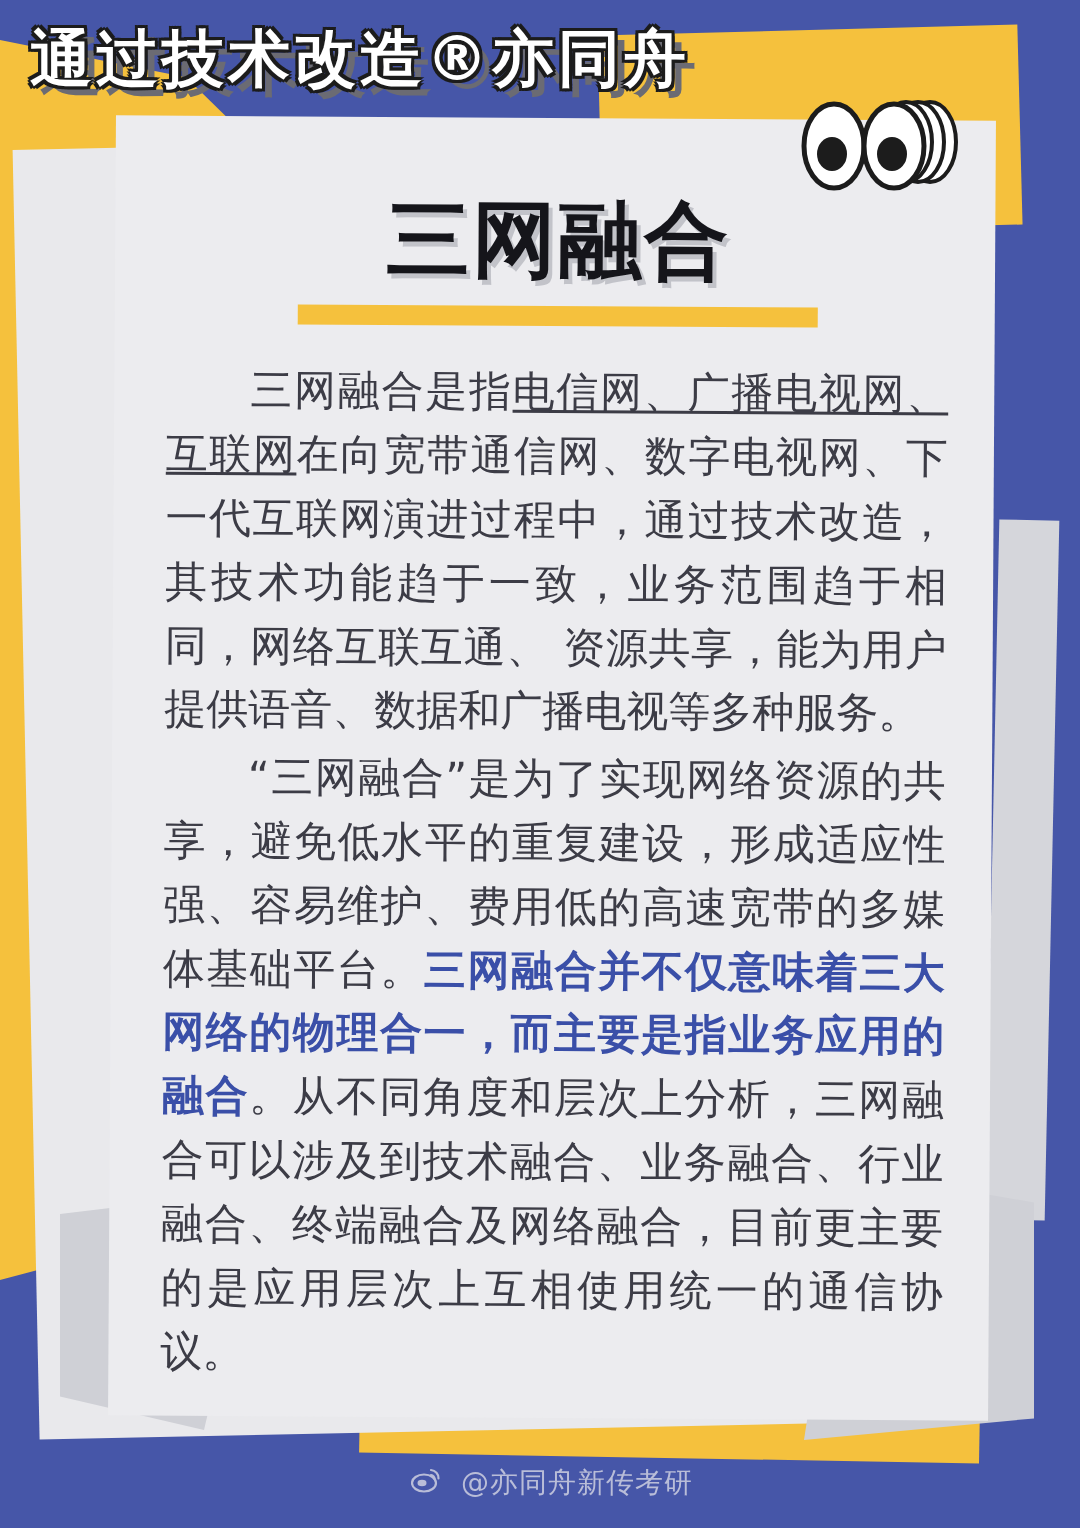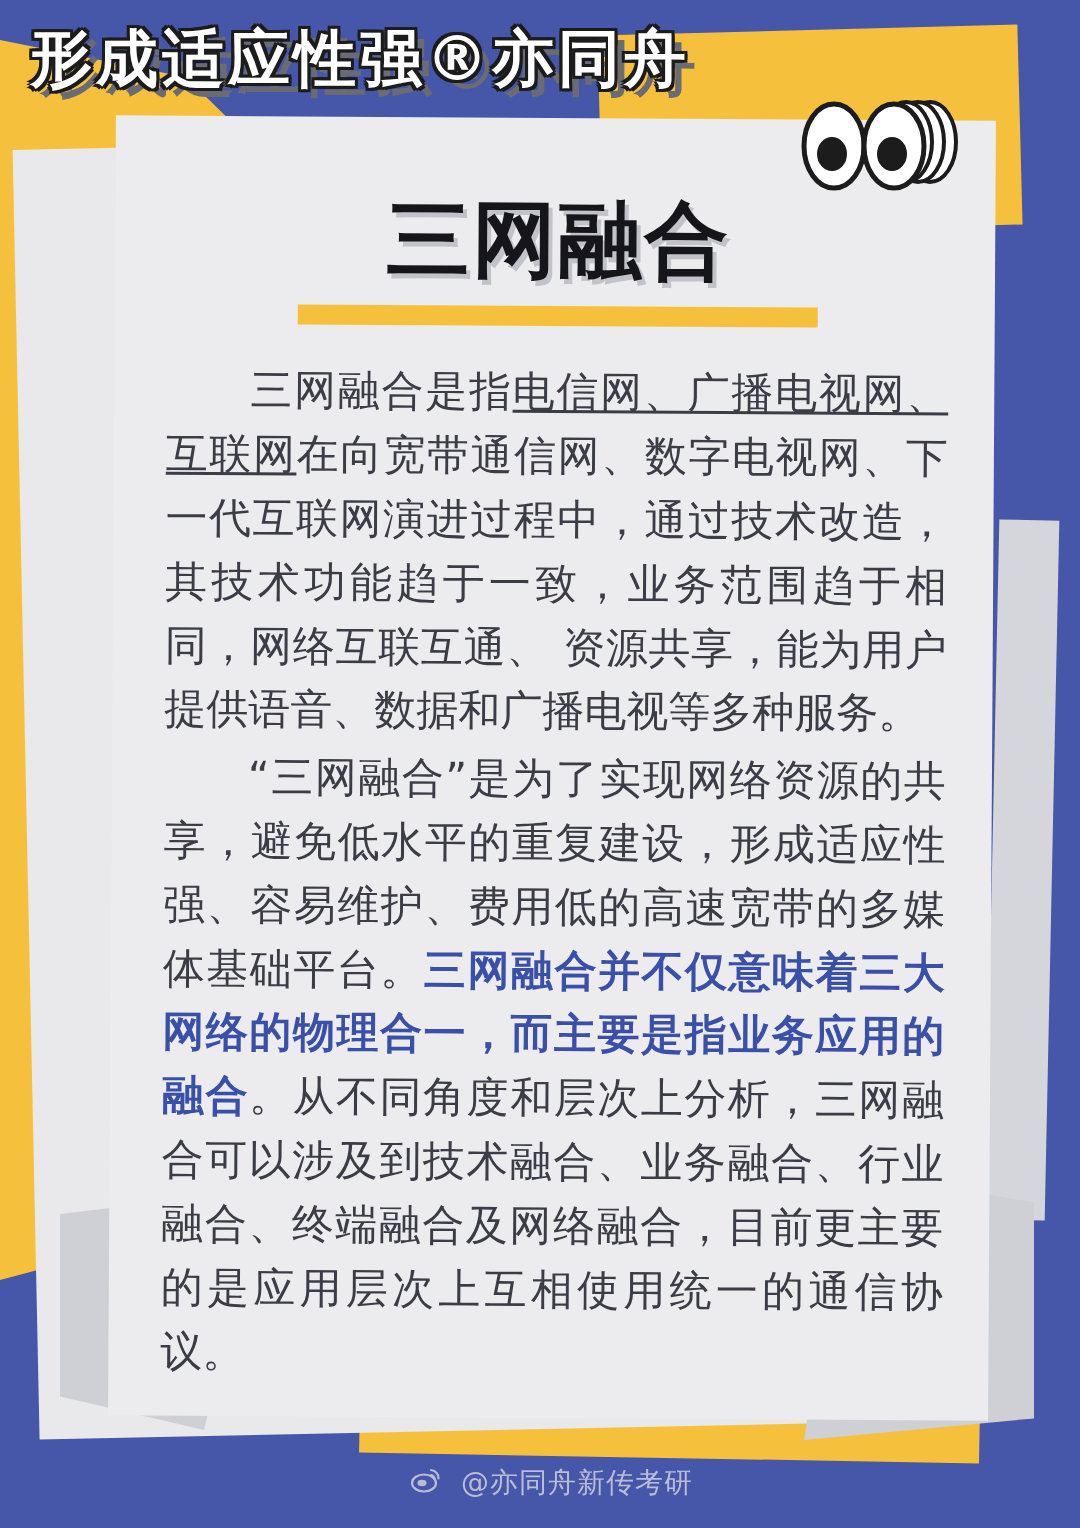--- a/index.html
+++ b/index.html
@@ -225,21 +225,21 @@
         <span>三网融合是指</span><span class="underline-term">电信网、广播电视网、互联网</span><span>在向宽带通信网、数字电视网、下一代互联网演进过程中，通过技术改造，其技术功能趋于一致，业务范围趋于相同，网络互联互通、 资源共享，能为用户提供语音、数据和广播电视等多种服务。</span>
       </p>
       <p class="para">
         <span>“三网融合”是为了实现网络资源的共享，避免低水平的重复建设，形成适应性强、容易维护、费用低的高速宽带的多媒体基础平台。</span><span class="accent">三网融合并不仅意味着三大网络的物理合一，而主要是指业务应用的融合</span><span>。从不同角度和层次上分析，三网融合可以涉及到技术融合、业务融合、行业融合、终端融合及网络融合，目前更主要的是应用层次上互相使用统一的通信协议。</span>
       </p>
     </div>
   </div>
 </div>
 
 <div class="banner">
-  <div class="banner-title">形成适应性强®亦同舟</div>
+  <div class="banner-title">通过技术改造®亦同舟</div>
 </div>
 
 <div class="eyes">
   <svg width="170" height="100" viewBox="0 0 170 100" xmlns="http://www.w3.org/2000/svg">
     <ellipse cx="132" cy="46" rx="26" ry="40" fill="#ffffff" stroke="#1c1c1c" stroke-width="4"></ellipse>
     <ellipse cx="120" cy="46" rx="26" ry="40" fill="#ffffff" stroke="#1c1c1c" stroke-width="4"></ellipse>
     <ellipse cx="108" cy="46" rx="26" ry="40" fill="#ffffff" stroke="#1c1c1c" stroke-width="4"></ellipse>
     <ellipse cx="36" cy="50" rx="30" ry="42" fill="#ffffff" stroke="#1c1c1c" stroke-width="5"></ellipse>
     <ellipse cx="96" cy="50" rx="30" ry="42" fill="#ffffff" stroke="#1c1c1c" stroke-width="5"></ellipse>
     <ellipse cx="34" cy="58" rx="15" ry="17" fill="#1c1c1c"></ellipse>

